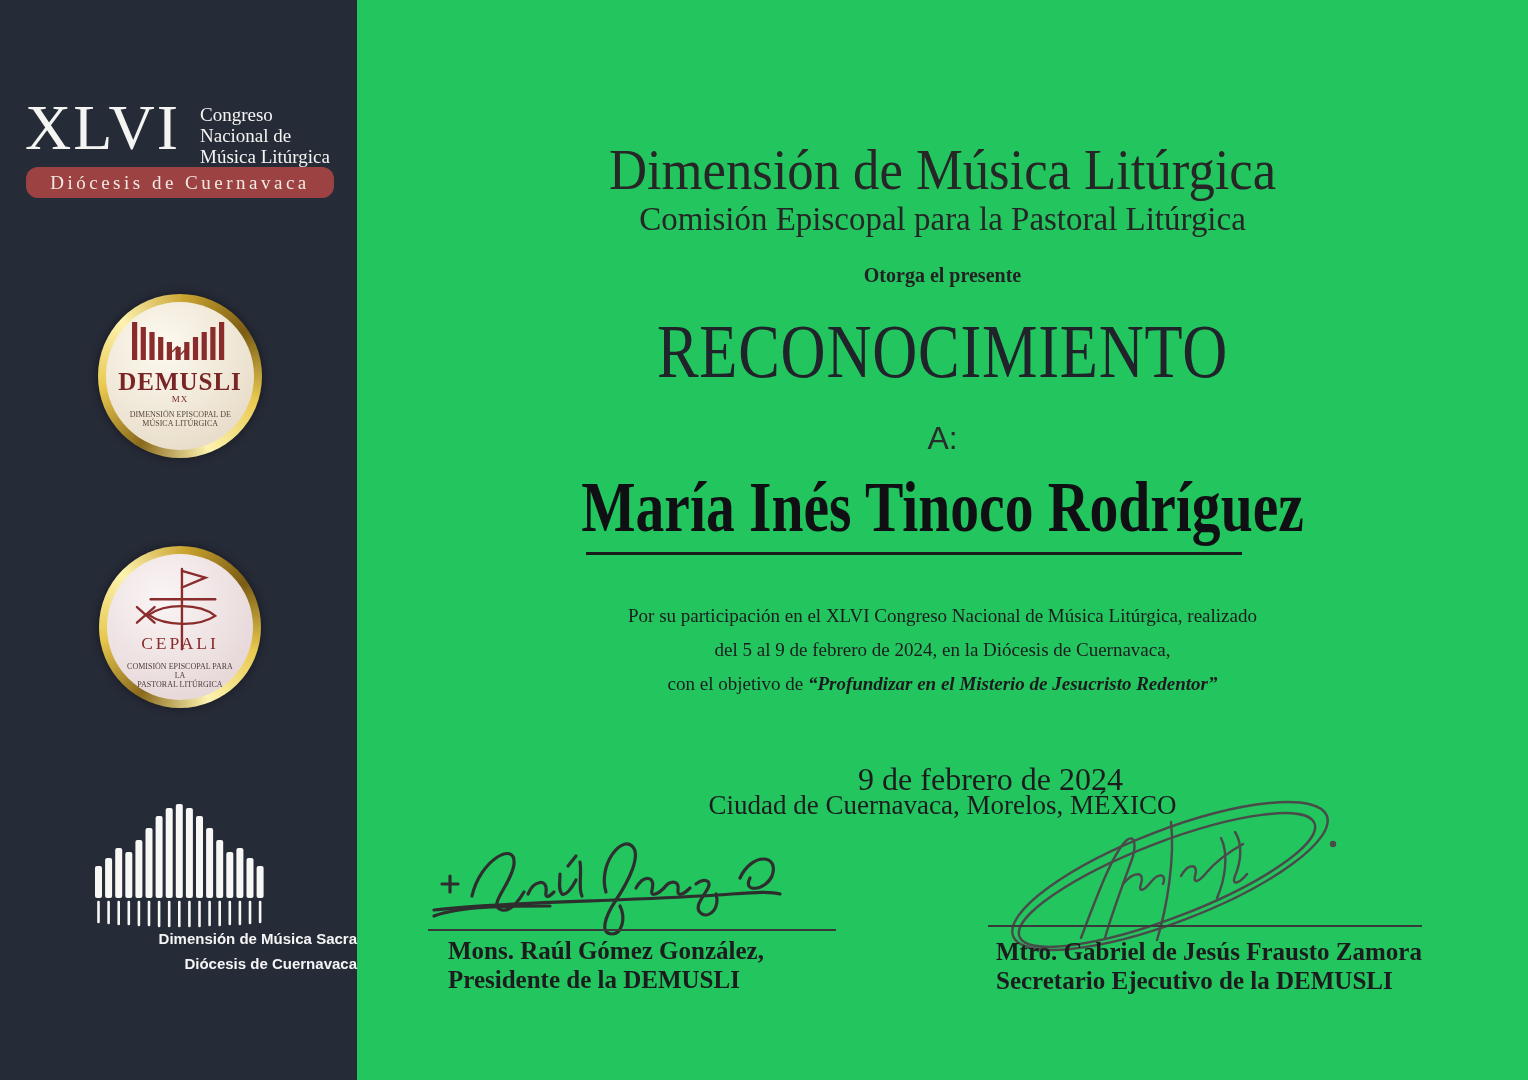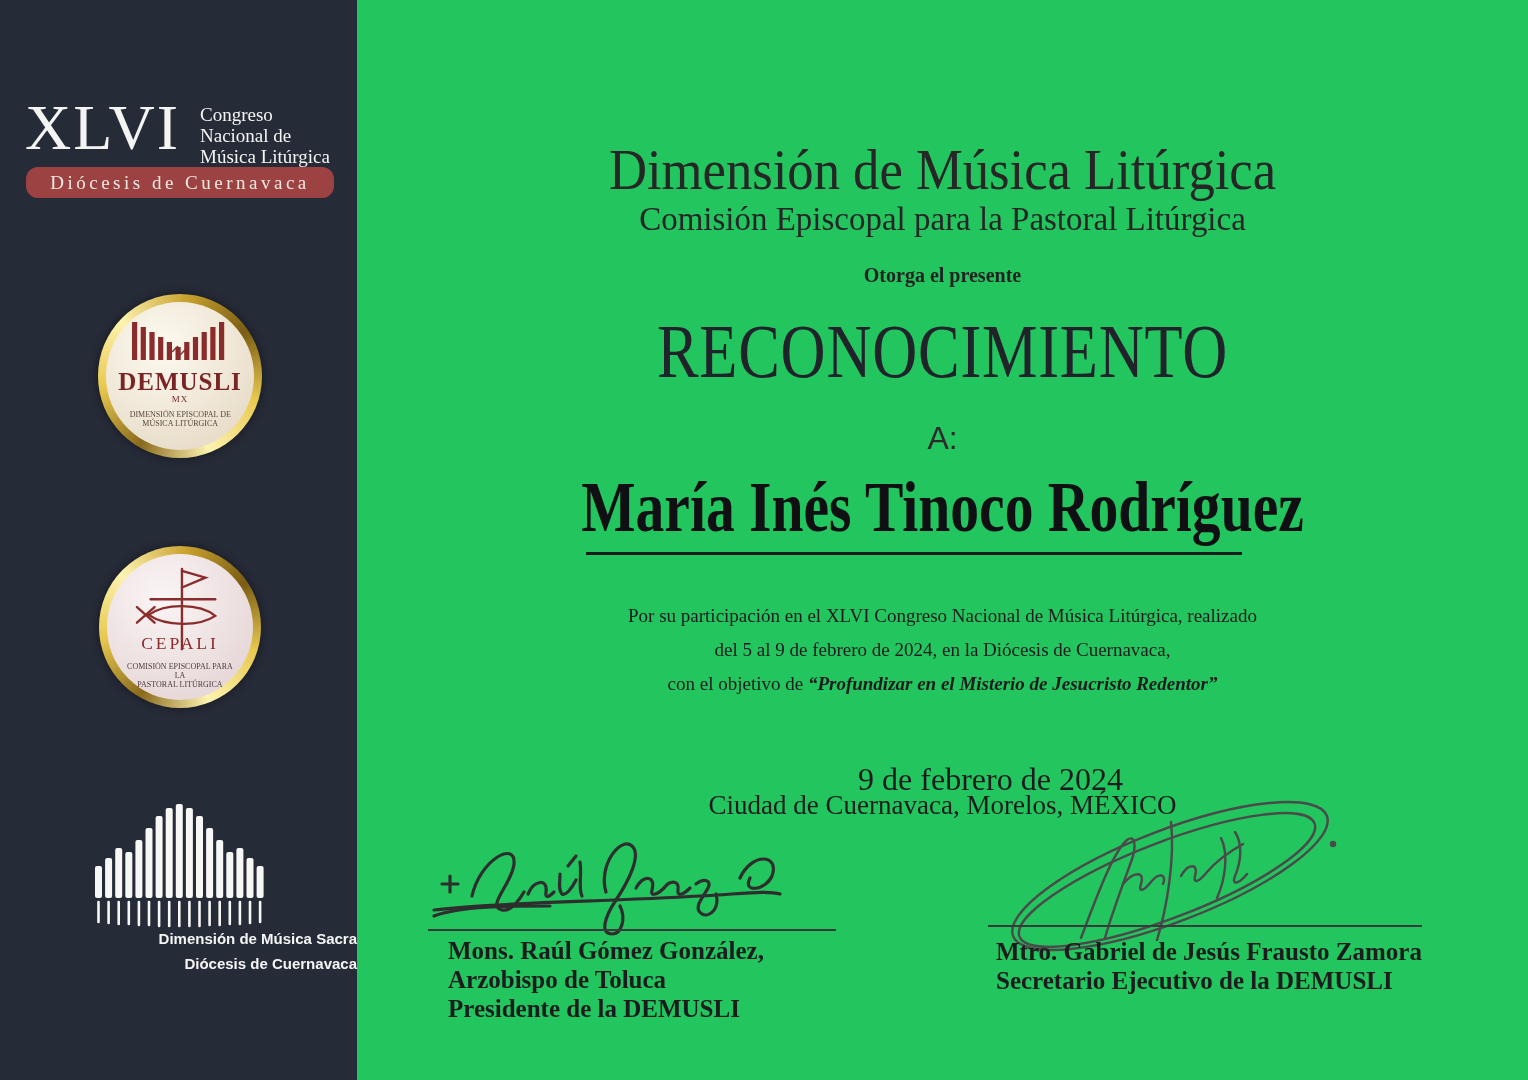--- a/index.html
+++ b/index.html
@@ -189,21 +189,20 @@
         <path d="M216,66 C224,52 236,54 232,68 C230,74 236,74 244,66 C250,58 260,58 258,68 C257,74 262,74 270,66"></path>
         <path d="M276,62 C284,56 292,58 288,66 C284,74 272,86 282,92 C290,96 300,86 296,72"></path>
         <path d="M320,56 C332,30 360,32 352,54 C346,68 322,72 330,56"></path>
         <path d="M14,88 C80,80 180,80 280,74 C320,72 348,68 360,72"></path>
         <path d="M14,94 C40,84 90,84 130,84"></path>
       </g>
     </svg>
     <div class="abs sig-rule" style="left:428px;top:929px;width:408px;"></div>
     <div class="abs sig-block" style="left:448px;top:936px;">
       <div>Mons. Raúl Gómez González,</div>
-      <div>Arzobispo de Toluca</div>
       <div>Presidente de la DEMUSLI</div>
     </div>
 
     <svg class="abs sig-svg" style="left:985px;top:788px;" width="370" height="168" viewBox="0 0 370 168">
       <g stroke="#4a4a4a" stroke-width="2.4" fill="none" stroke-linecap="round">
         <ellipse cx="185" cy="88" rx="168" ry="46" transform="rotate(-21 185 88)"></ellipse>
         <ellipse cx="182" cy="92" rx="158" ry="38" transform="rotate(-21 182 92)"></ellipse>
         <path d="M96,150 C112,108 128,64 142,52 C150,46 152,58 146,74 C138,96 126,128 120,150"></path>
         <path d="M138,96 C150,82 160,84 156,96 C153,104 158,104 166,94 C174,84 182,86 178,96"></path>
         <path d="M186,34 C190,70 182,120 172,152"></path>

